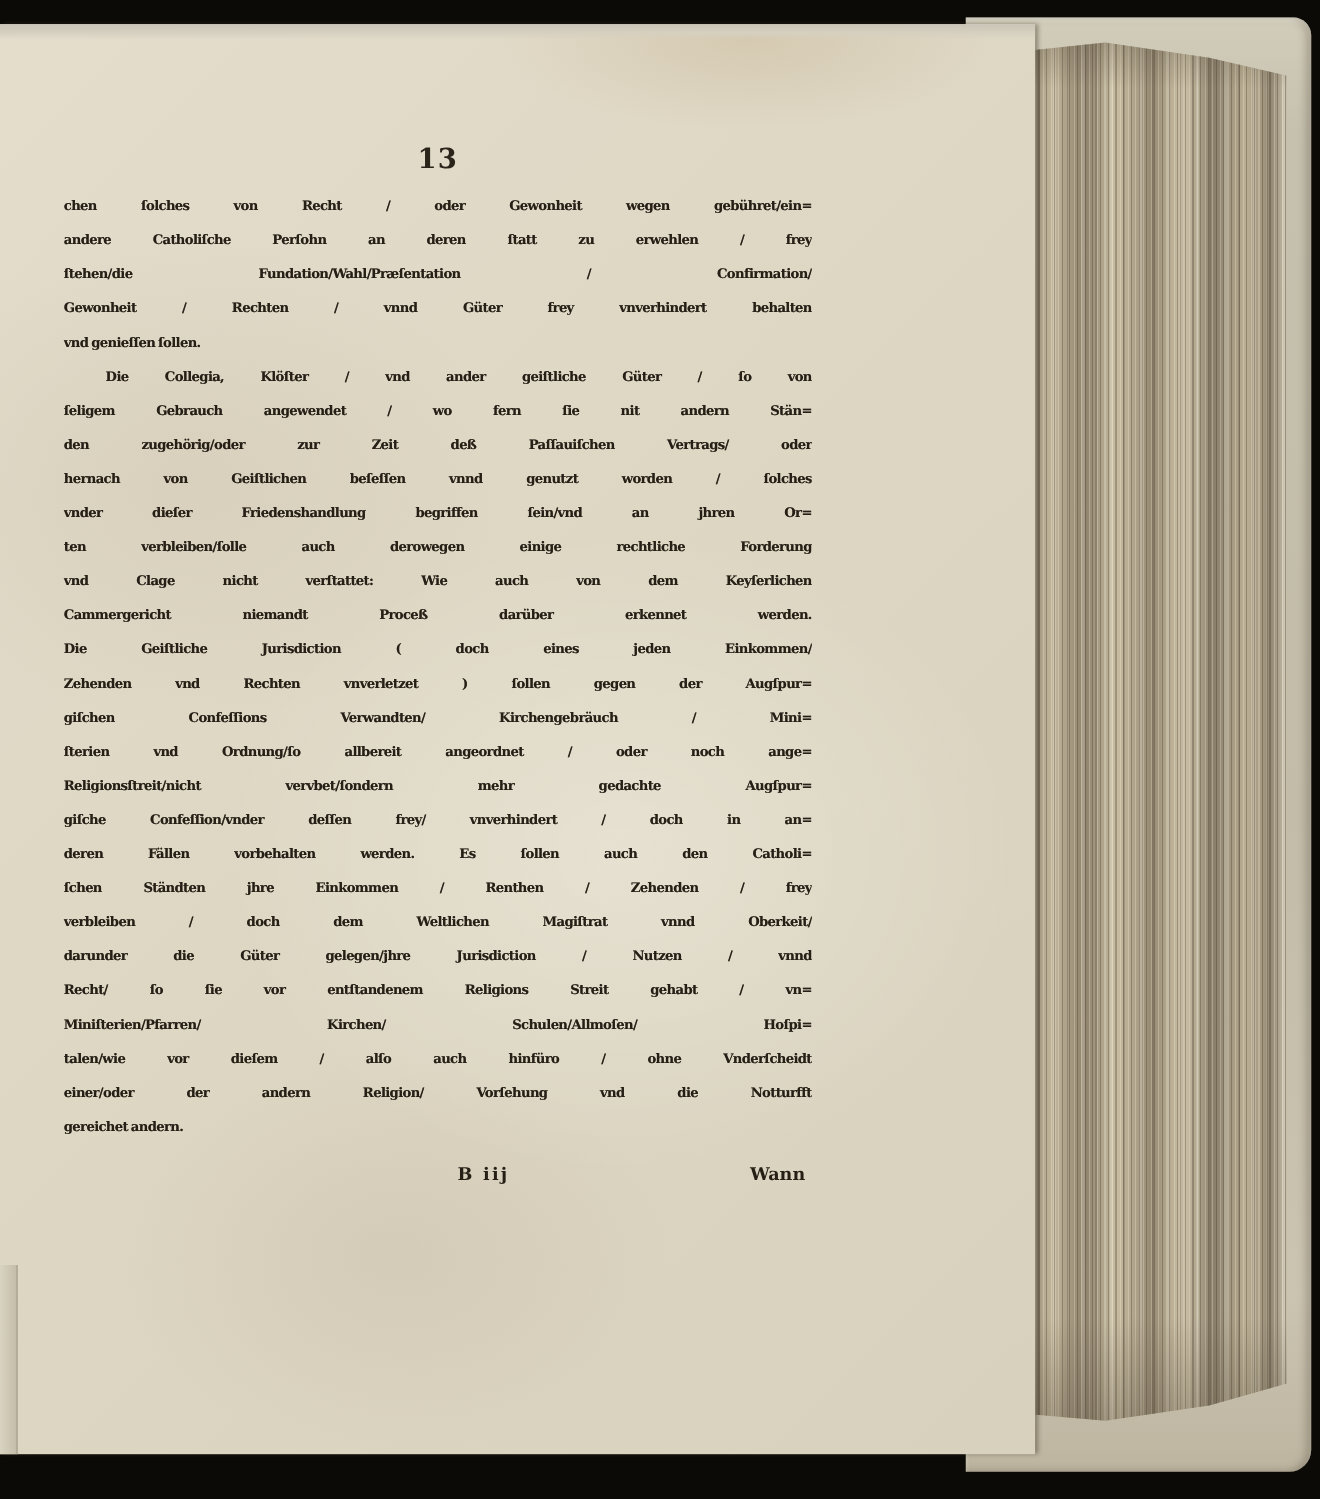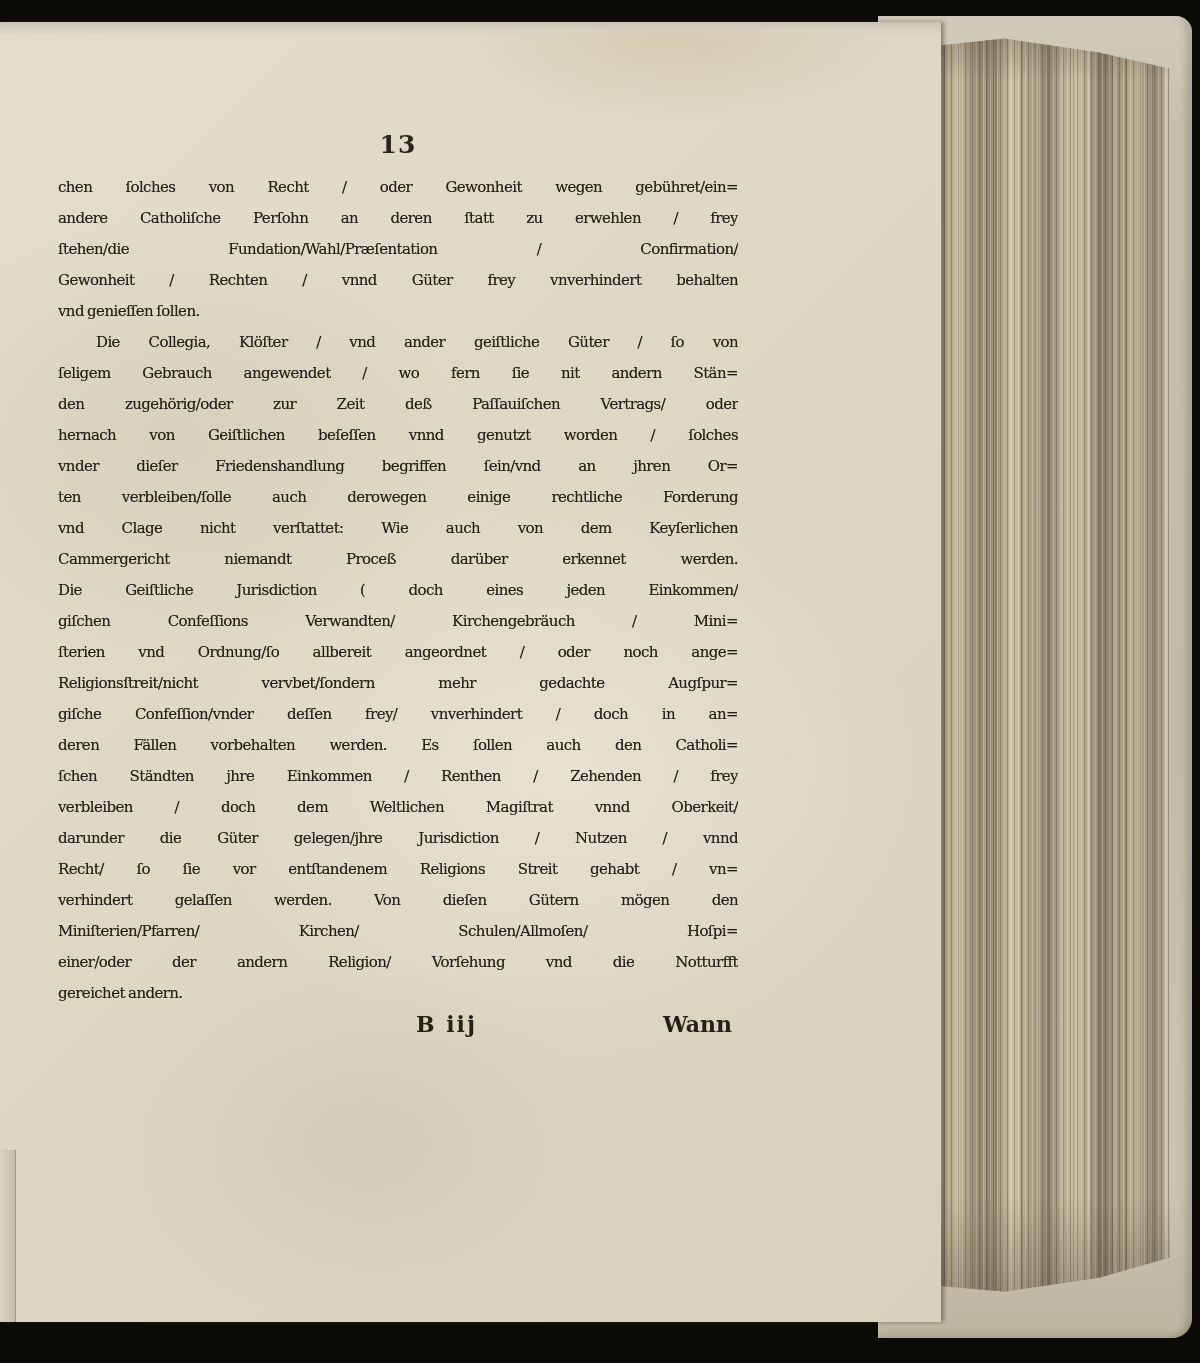--- a/index.html
+++ b/index.html
@@ -48,28 +48,28 @@
   }
   .textblock {
     position:absolute; left:58px; top:108px; width:680px;
     color:#261f16;
   }
   .pagenum {
     height:42px; text-align:center; font-size:25px; font-weight:bold;
     letter-spacing:1px; color:#2b241b;
   }
   .line {
-    height:31px; line-height:31px; font-size:15px; font-weight:normal;
+    height:31px; line-height:31px; font-size:12px; font-weight:bold;
     letter-spacing:-0.6px; word-spacing:-1px;
     text-align:justify; text-align-last:justify; overflow:hidden;
     text-shadow:0 0 0.5px rgba(38,31,22,0.55);
   }
   .line.short { text-align-last:left; }
   .line.indent { text-indent:38px; }
-  .footer { position:relative; height:42px; margin-top:2px; font-size:22px; font-weight:bold; }
+  .footer { position:relative; height:42px; margin-top:18px; font-size:16px; font-weight:bold; }
   .sig { position:absolute; left:358px; letter-spacing:2px; }
   .catch { position:absolute; right:6px; }
 </style>
 </head>
 <body>
 
 <div class="scan">
   <div class="vellum"></div>
   <div class="fore-edge"></div>
   <div class="page">
@@ -84,31 +84,32 @@
           <div class="line short">vnd genieſſen ſollen.</div>
           <div class="line indent">Die Collegia, Klöſter / vnd ander geiſtliche Güter / ſo von</div>
           <div class="line">ſeligem Gebrauch angewendet / wo fern ſie nit andern Stän=</div>
           <div class="line">den zugehörig/oder zur Zeit deß Paſſauiſchen Vertrags/ oder</div>
           <div class="line">hernach von Geiſtlichen beſeſſen vnnd genutzt worden / ſolches</div>
           <div class="line">vnder dieſer Friedenshandlung begriffen ſein/vnd an jhren Or=</div>
           <div class="line">ten verbleiben/ſolle auch derowegen einige rechtliche Forderung</div>
           <div class="line">vnd Clage nicht verſtattet: Wie auch von dem Keyſerlichen</div>
           <div class="line">Cammergericht niemandt Proceß darüber erkennet werden.</div>
           <div class="line">Die Geiſtliche Jurisdiction ( doch eines jeden Einkommen/</div>
+          <div class="line">Zehenden vnd Rechten vnverletzet ) ſollen gegen der Augſpur=</div>
           <div class="line">giſchen Confeſſions Verwandten/ Kirchengebräuch / Mini=</div>
           <div class="line">ſterien vnd Ordnung/ſo allbereit angeordnet / oder noch ange=</div>
           <div class="line">Religionsſtreit/nicht vervbet/ſondern mehr gedachte Augſpur=</div>
           <div class="line">giſche Confeſſion/vnder deſſen frey/ vnverhindert / doch in an=</div>
           <div class="line">deren Fällen vorbehalten werden. Es ſollen auch den Catholi=</div>
           <div class="line">ſchen Ständten jhre Einkommen / Renthen / Zehenden / frey</div>
           <div class="line">verbleiben / doch dem Weltlichen Magiſtrat vnnd Oberkeit/</div>
           <div class="line">darunder die Güter gelegen/jhre Jurisdiction / Nutzen / vnnd</div>
           <div class="line">Recht/ ſo ſie vor entſtandenem Religions Streit gehabt / vn=</div>
-          <div class="line">verhindert gelaſſen werden. Von dieſen Gütern mögen den</div>
           <div class="line">Miniſterien/Pfarren/ Kirchen/ Schulen/Allmoſen/ Hoſpi=</div>
+          <div class="line">talen/wie vor dieſem / alſo auch hinfüro / ohne Vnderſcheidt</div>
           <div class="line">einer/oder der andern Religion/ Vorſehung vnd die Notturfft</div>
           <div class="line short">gereichet andern.</div>
         </div>
       <div class="footer">
         <span class="sig">B iij</span>
         <span class="catch">Wann</span>
       </div>
     </div>
     <div class="under-page-edge-left"></div>
   </div>

